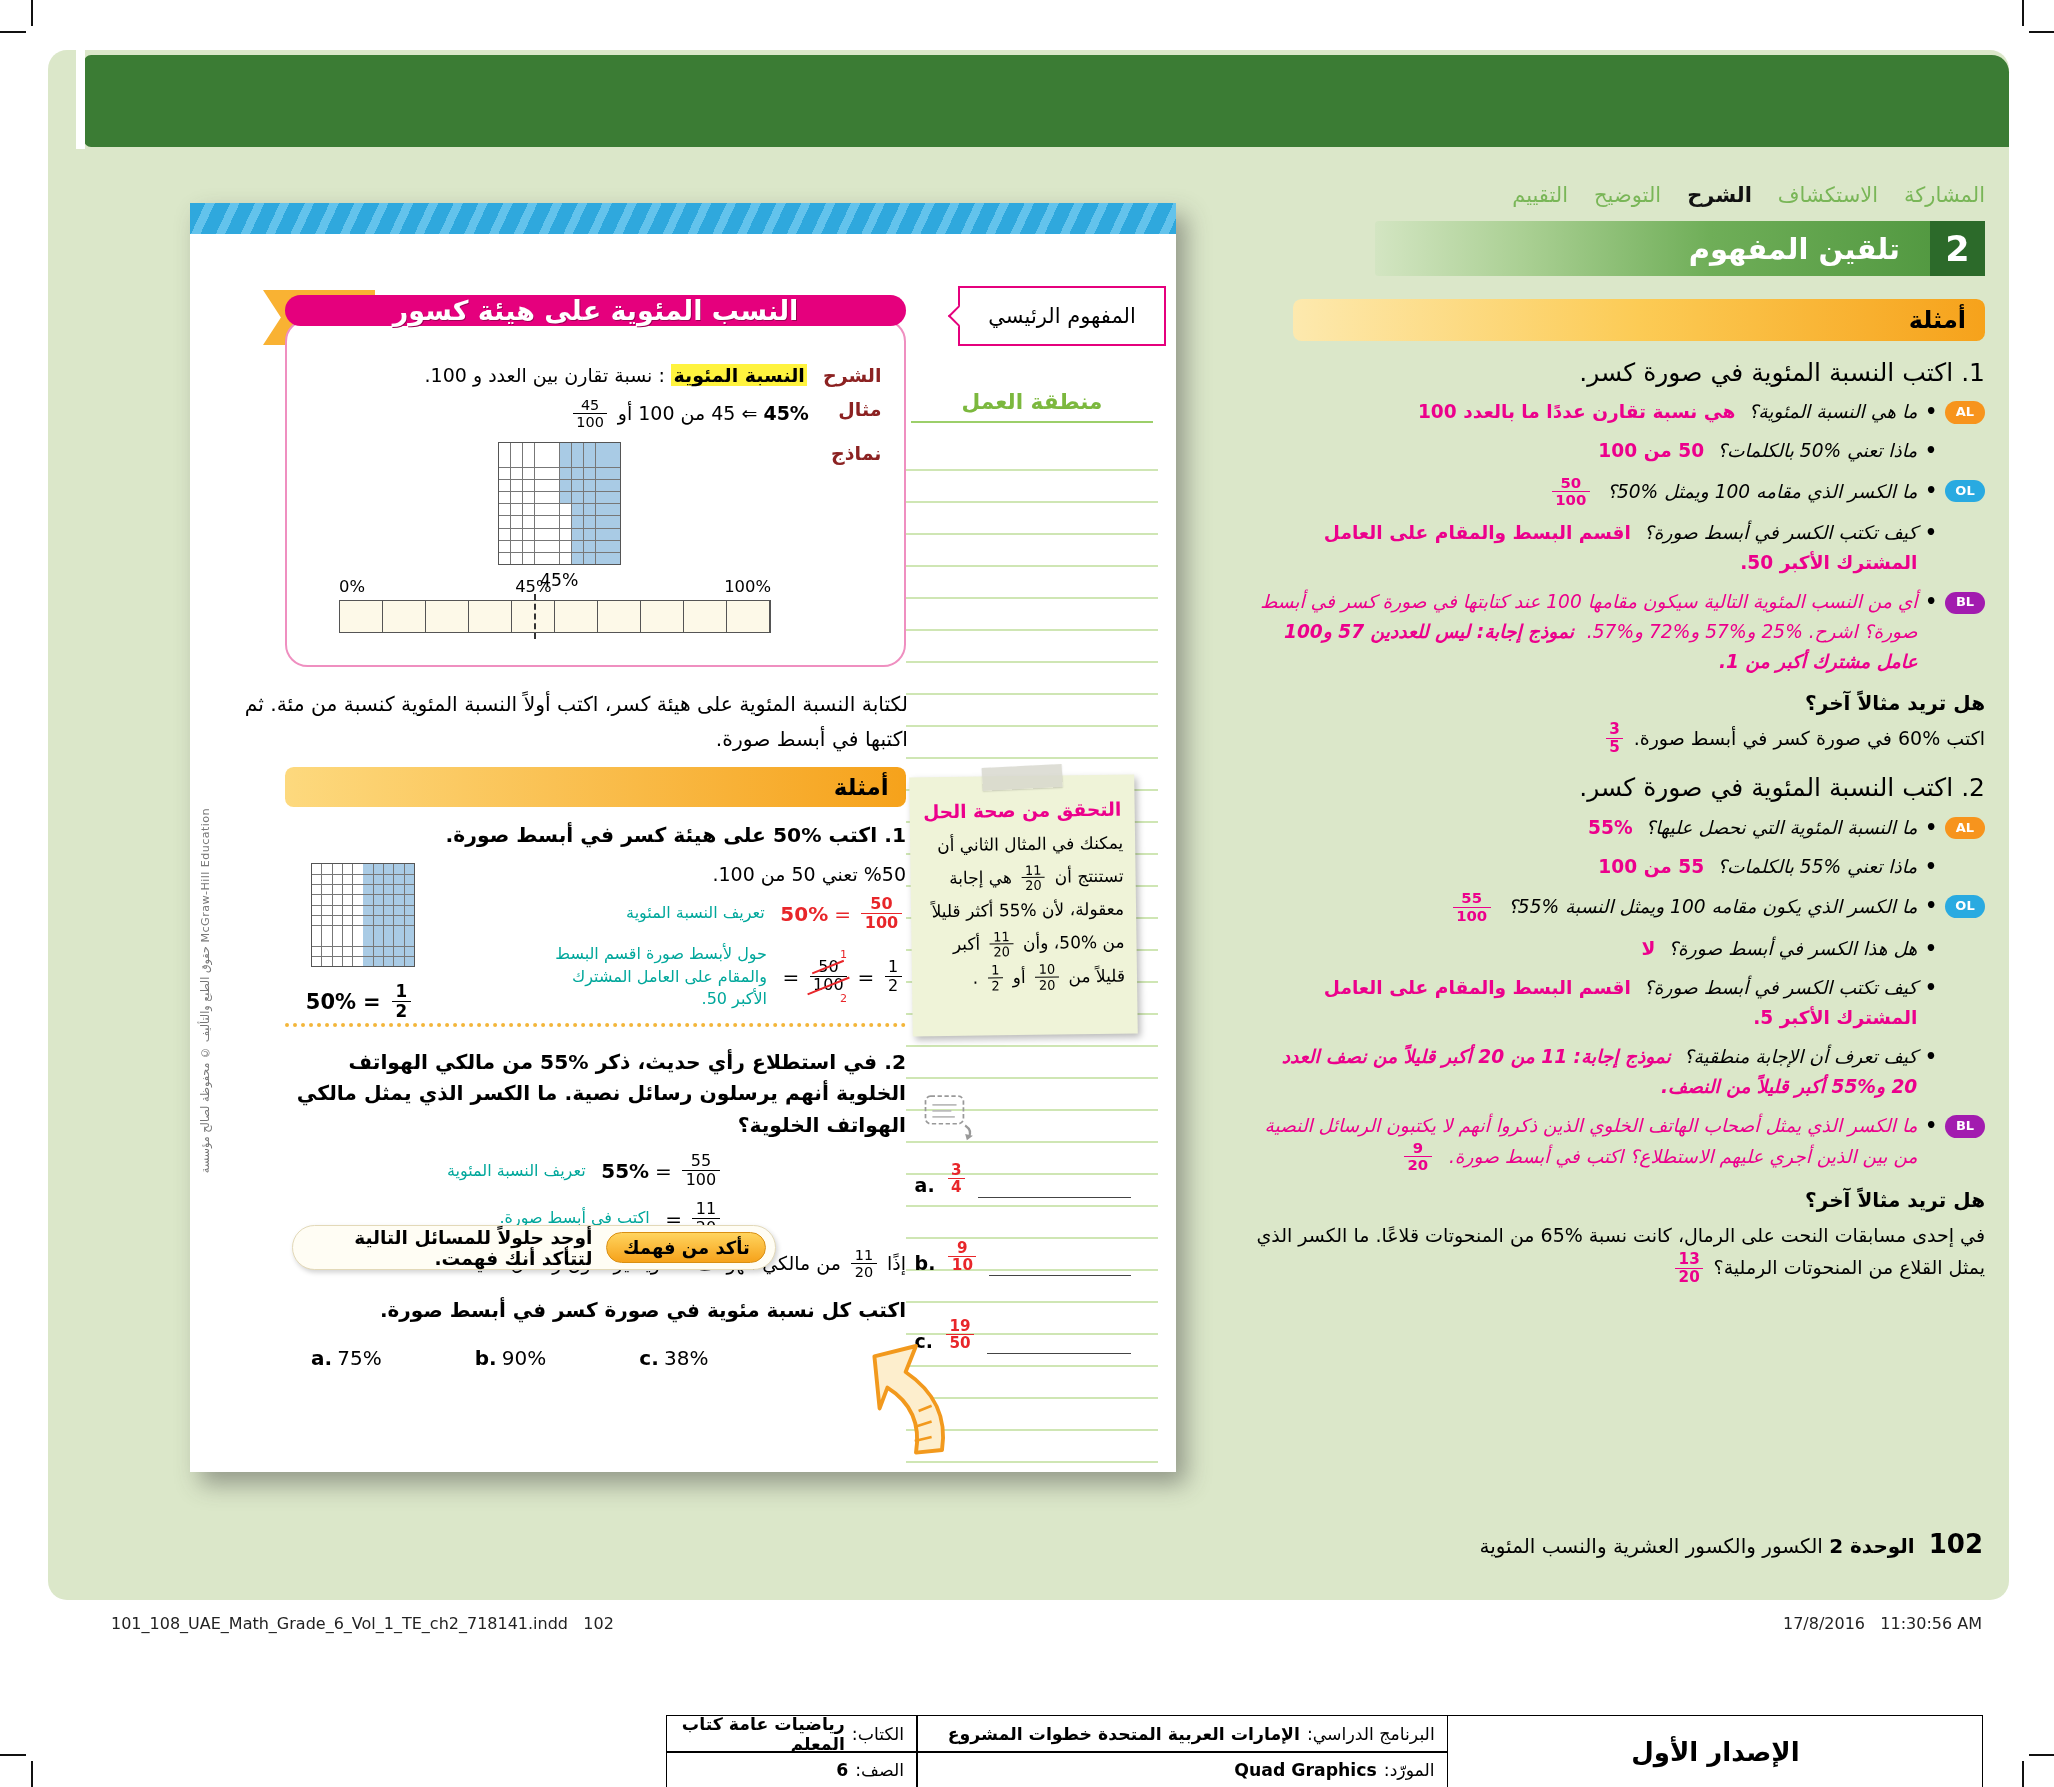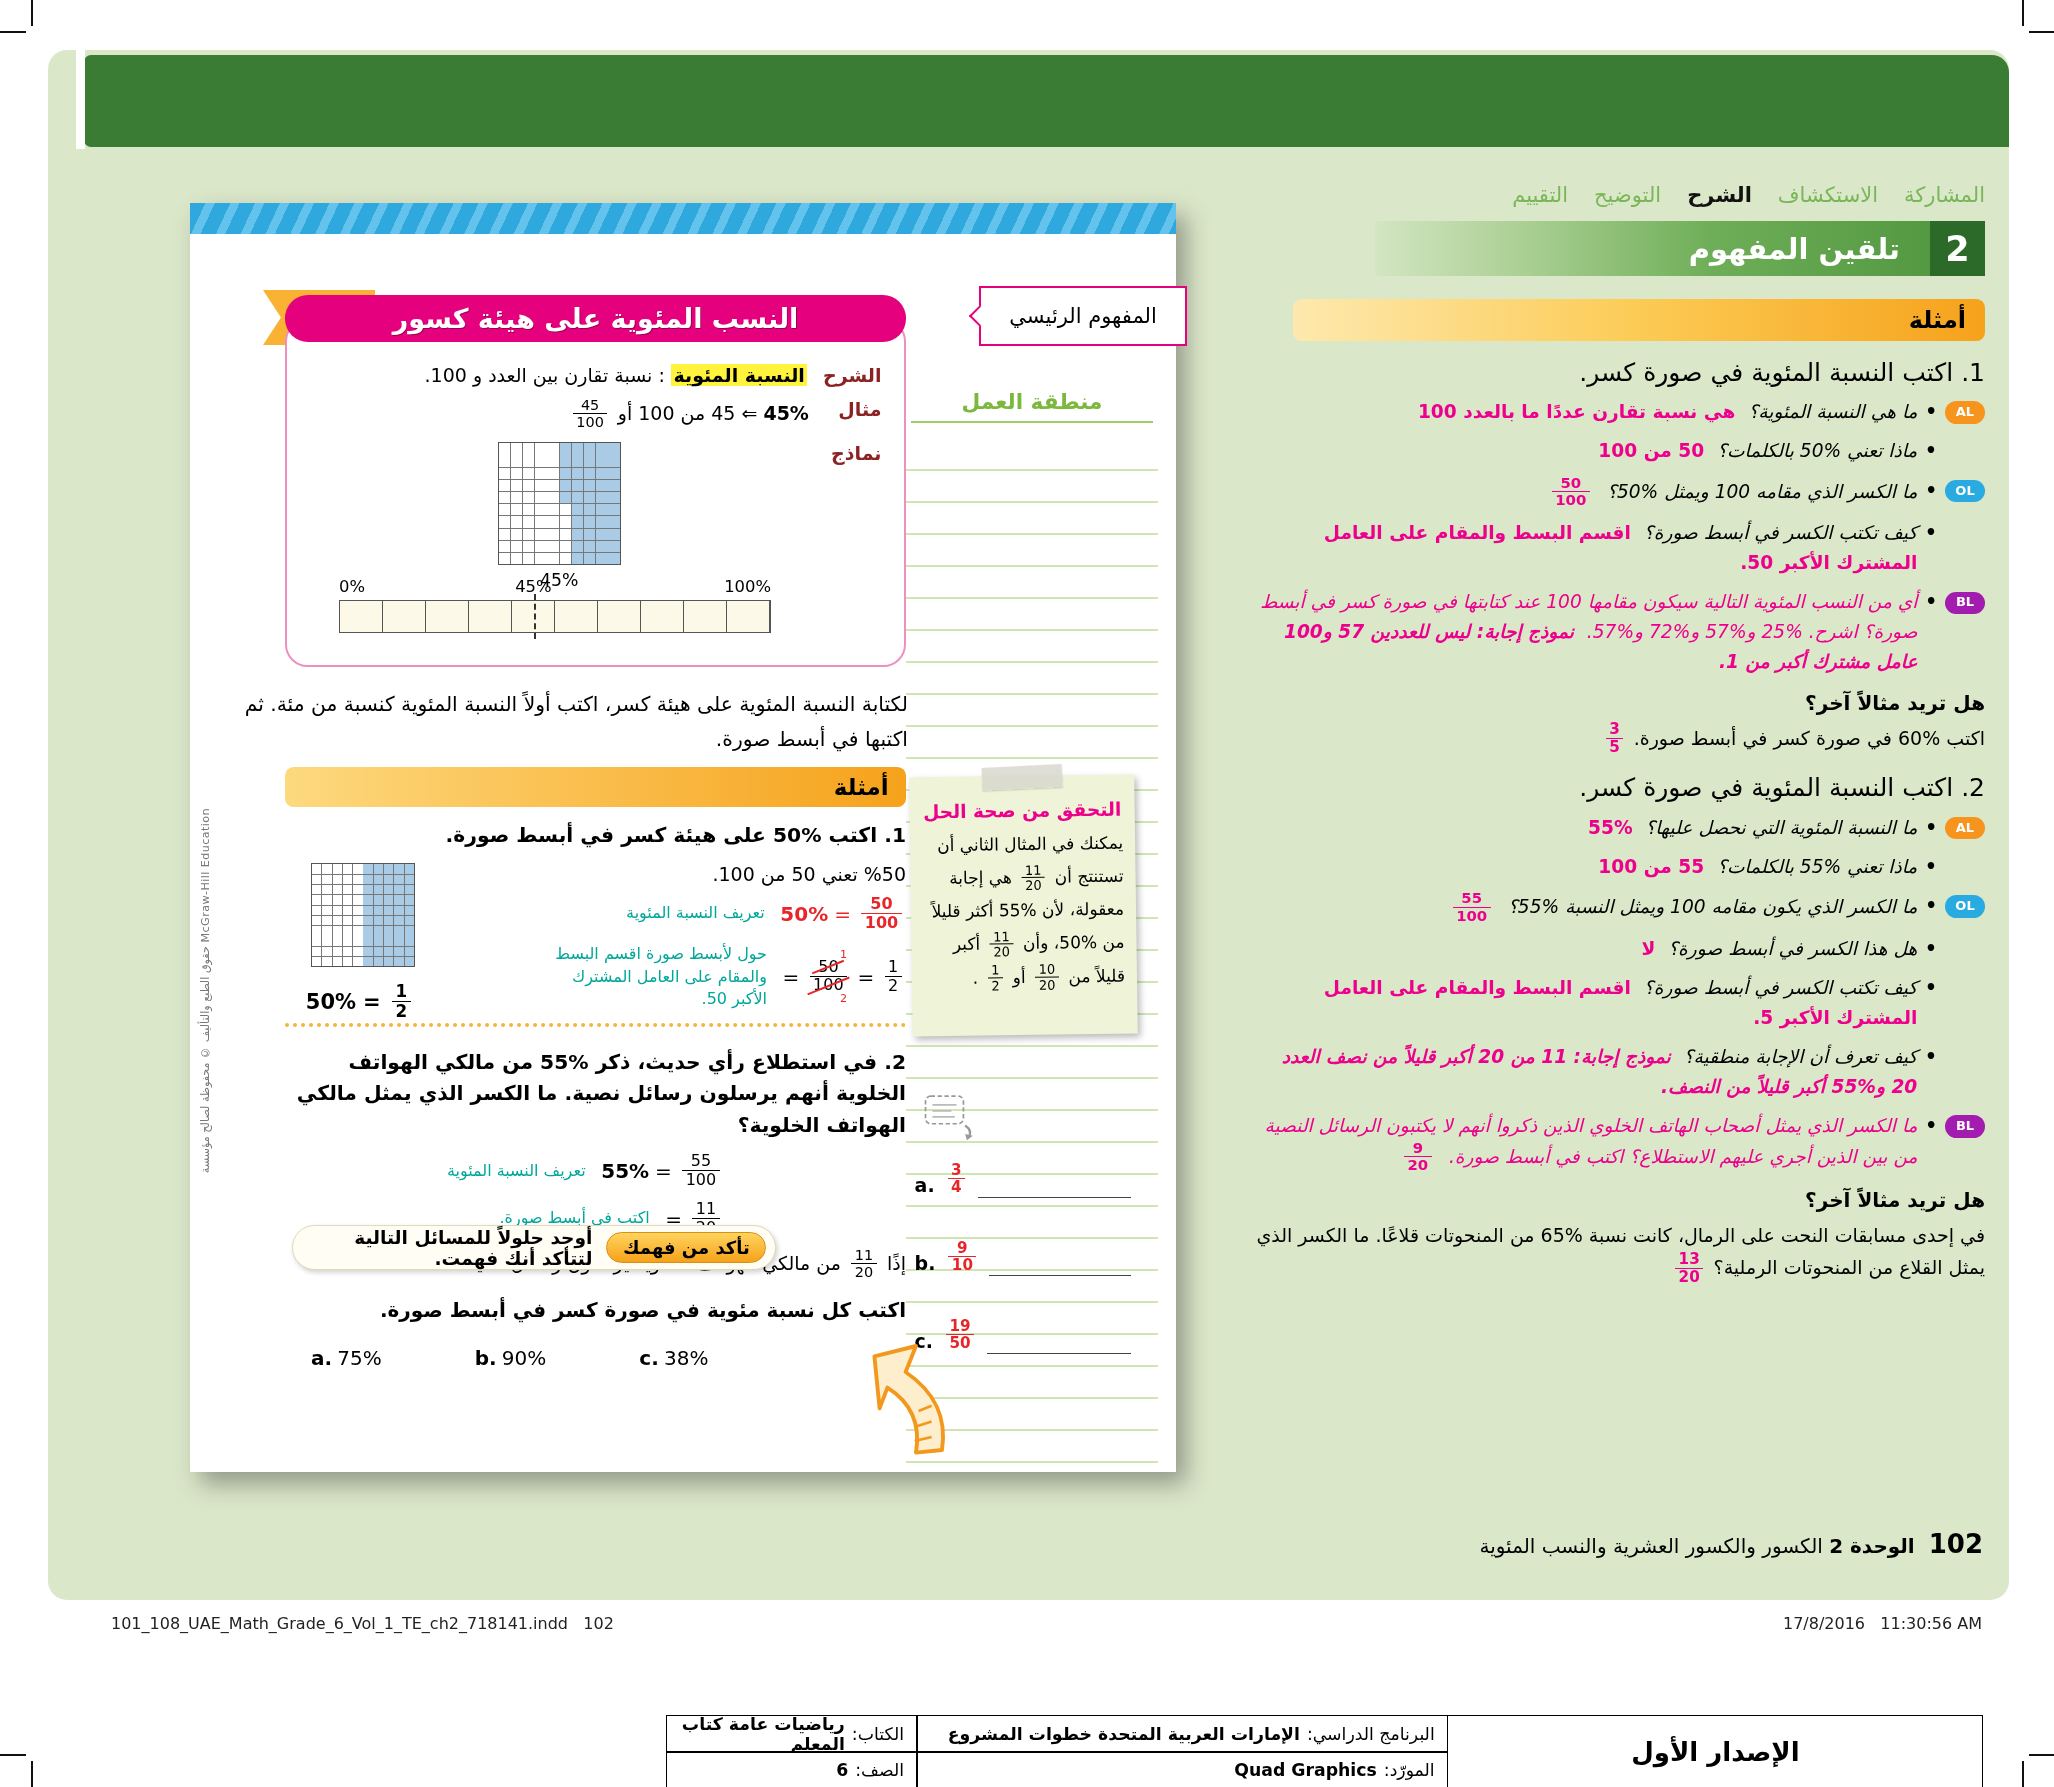--- a/index.html
+++ b/index.html
@@ -11,22 +11,22 @@
 
   
   .frame{position:absolute;left:48px;top:50px;width:1961px;height:1550px;background:#dbe7c9;border-radius:19px;}
   .slit{position:absolute;left:28px;top:0;width:8.6px;height:99px;background:#fff;}
   .topbar{position:absolute;left:36px;top:5.2px;right:0;height:92px;background:#3b7c34;border-radius:7px 17.3px 0 7px;}
 
   
   .spage{position:absolute;left:190px;top:203px;width:986px;height:1269px;background:#fff;box-shadow:10.4px 12px 22.5px rgba(60,60,60,.45);}
   .band{position:absolute;left:0;right:0;top:0;height:31px;background:repeating-linear-gradient(115deg,#2fa8dd 0 14px,#63c3ec 14px 22.5px);}
   .ribbon{position:absolute;left:73px;top:87px;width:112px;height:55px;background:#f9b233;clip-path:polygon(100% 0,100% 100%,0 100%,16% 50%,0 0);}
-  .sp-banner{position:absolute;left:95px;top:92px;width:621px;height:47px;background:#e5007d;border-radius:23px;color:#fff;display:flex;align-items:center;justify-content:center;font-size:27px;font-weight:bold;z-index:3;text-shadow:0.9px 0.9px 0 #9c0055;}
-  .keycard{position:absolute;left:789px;top:83px;width:187px;min-height:42px;background:#fff;border:2.2px solid #e5007d;display:flex;align-items:center;justify-content:center;font-size:21px;padding:7px 8.6px;z-index:3;text-align:right;}
+  .sp-banner{position:absolute;left:95px;top:92px;width:621px;height:31px;background:#e5007d;border-radius:23px;color:#fff;display:flex;align-items:center;justify-content:center;font-size:27px;font-weight:bold;z-index:3;text-shadow:0.9px 0.9px 0 #9c0055;}
+  .keycard{position:absolute;left:768px;top:83px;width:187px;min-height:42px;background:#fff;border:2.2px solid #e5007d;display:flex;align-items:center;justify-content:center;font-size:21px;padding:7px 8.6px;z-index:3;text-align:right;}
   .keycard::before{content:"";position:absolute;left:-8.6px;top:50%;width:13px;height:13px;background:#fff;border-left:2.2px solid #e5007d;border-bottom:2.2px solid #e5007d;transform:translateY(-50%) rotate(45deg);}
 
   .panel{position:absolute;left:95px;top:116px;width:621px;height:348px;border:2.6px solid #ef8fc0;border-radius:22.5px;background:#fff;box-sizing:border-box;padding:43px 22.5px 0;direction:rtl;z-index:1;}
   .prow{display:flex;gap:15.6px;margin-bottom:12px;align-items:flex-start;font-size:19px;}
   .plabel{min-width:57px;font-weight:bold;color:#8c2222;}
   .pcontent{margin:0;}
   .hl{background:#fff33e;font-weight:bold;padding:0 2.6px;}
   .ltr{direction:ltr;unicode-bidi:isolate;}
 
   .gridwrap{display:flex;flex-direction:column;align-items:center;margin:0 auto;}

